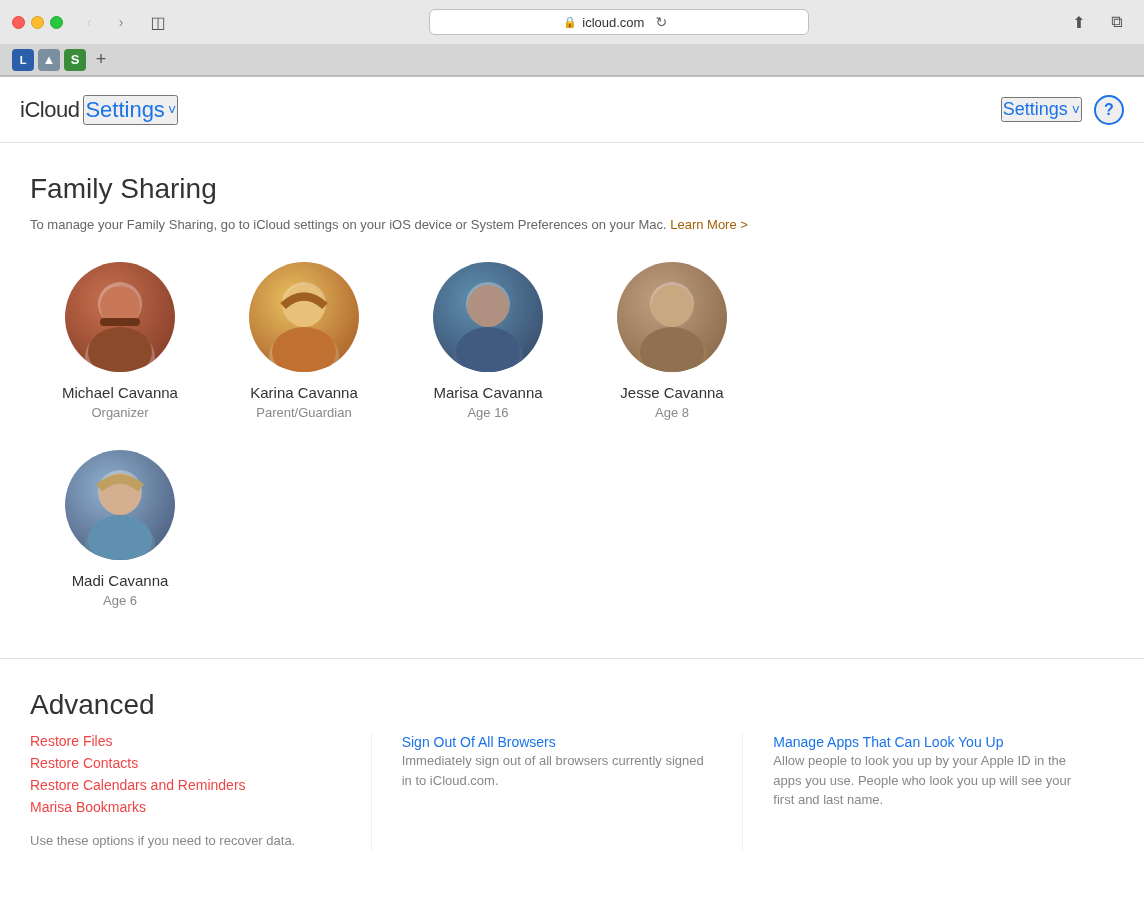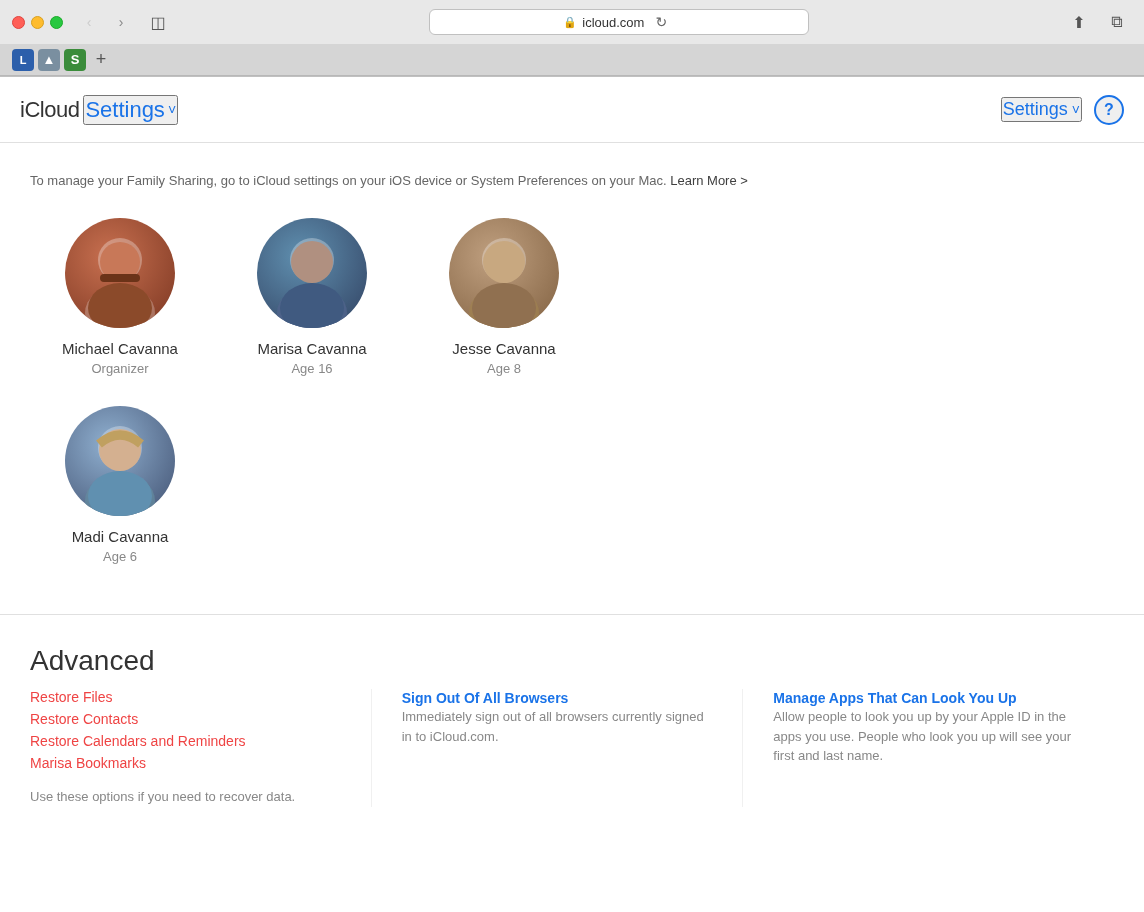--- a/index.html
+++ b/index.html
@@ -46,43 +46,43 @@
     .user-btn { font-size: 18px; color: #1a73e8; cursor: pointer; display: flex; align-items: center; gap: 4px; }
     .help-btn { width: 30px; height: 30px; border-radius: 50%; border: 2px solid #1a73e8; display: flex; align-items: center; justify-content: center; color: #1a73e8; font-size: 16px; cursor: pointer; font-weight: bold; }
 
     
     .main-content { flex: 1; overflow-y: auto; }
 
     
     .family-section { padding: 30px 30px 20px; border-bottom: 1px solid #e0e0e0; }
     .section-title { font-size: 28px; font-weight: 300; color: #333; margin-bottom: 12px; }
     .family-desc { font-size: 13px; color: #666; margin-bottom: 30px; }
-    .learn-more { color: #404040; text-decoration: none; }
-    .family-members { display: flex; flex-wrap: wrap; gap: 12px; align-items: flex-end; }
+    .learn-more { color: #a16207; text-decoration: none; }
+    .family-members { display: flex; flex-wrap: wrap; gap: 4px; align-items: flex-end; }
     .family-member { display: flex; flex-direction: column; align-items: center; width: 180px; margin-bottom: 30px; }
     .avatar { width: 110px; height: 110px; border-radius: 50%; overflow: hidden; margin-bottom: 12px; background: #ddd; display: flex; align-items: center; justify-content: center; }
     .member-name { font-size: 15px; color: #333; font-weight: 400; }
     .member-role { font-size: 13px; color: #888; margin-top: 4px; }
 
     
     .avatar-michael { background: radial-gradient(circle at 40% 35%, #c87050, #7a3520); }
     .avatar-karina { background: radial-gradient(circle at 40% 35%, #e8c060, #a05020); }
     .avatar-marisa { background: radial-gradient(circle at 40% 35%, #6090b0, #304060); }
     .avatar-jesse { background: radial-gradient(circle at 40% 35%, #c0a080, #806040); }
     .avatar-madi { background: radial-gradient(circle at 40% 35%, #90b0d0, #405070); }
 
     
     .advanced-section { padding: 30px; }
     .advanced-columns { display: flex; gap: 0; }
     .advanced-col { flex: 1; padding-right: 30px; }
     .advanced-col:not(:last-child) { border-right: 1px solid #f0f0f0; margin-right: 30px; }
     .advanced-links { display: flex; flex-direction: column; gap: 6px; margin-bottom: 16px; }
     .advanced-link { color: #ef4444; text-decoration: none; font-size: 14px; cursor: pointer; }
     .advanced-desc { font-size: 13px; color: #888; line-height: 1.5; }
-    .advanced-col-title { font-size: 14px; color: #1a73e8; cursor: pointer; margin-bottom: 10px; font-weight: 700; }
+    .advanced-col-title { font-size: 14px; color: #1a73e8; cursor: pointer; margin-bottom: 10px; font-weight: 400; }
     .advanced-col-text { font-size: 13px; color: #888; line-height: 1.5; }
   </style>
 </head>
 <body>
 
 <div class="browser-chrome">
   <div class="browser-titlebar">
     <div class="traffic-lights">
       <div class="traffic-light close"></div>
       <div class="traffic-light minimize"></div>
@@ -128,40 +128,54 @@
         <span>Settings</span>
         <span class="chevron-down">˅</span>
       </button>
       <button class="help-btn">?</button>
     </div>
   </div>
 
   <div class="main-content">
 
     <div class="family-section">
+      <h1 class="section-title">Family Sharing</h1>
       <p class="family-desc">
         <span>To manage your Family Sharing, go to iCloud settings on your iOS device or System Preferences on your Mac.</span>
         <a class="learn-more">Learn More &gt;</a>
       </p>
       <div class="family-members">
 
         <div class="family-member">
           <div class="avatar avatar-michael">
             <svg width="110" height="110" viewBox="0 0 110 110">
               <circle cx="55" cy="42" r="22" fill="rgba(255,255,255,0.3)"></circle>
               <ellipse cx="55" cy="95" rx="35" ry="28" fill="rgba(255,255,255,0.25)"></ellipse>
               <circle cx="55" cy="44" r="20" fill="#c87858"></circle>
               <ellipse cx="55" cy="90" rx="32" ry="25" fill="#8b4a2a"></ellipse>
               <rect x="35" y="56" width="40" height="8" rx="4" fill="#6b3318"></rect>
             </svg>
           </div>
           <span class="member-name">Michael Cavanna</span>
           <span class="member-role">Organizer</span>
         </div>
 
+        <div class="family-member">
+          <div class="avatar avatar-karina">
+            <svg width="110" height="110" viewBox="0 0 110 110">
+              <circle cx="55" cy="42" r="22" fill="rgba(255,255,255,0.3)"></circle>
+              <ellipse cx="55" cy="95" rx="35" ry="28" fill="rgba(255,255,255,0.2)"></ellipse>
+              <circle cx="55" cy="44" r="21" fill="#e8c07a"></circle>
+              <ellipse cx="55" cy="90" rx="32" ry="25" fill="#c07030"></ellipse>
+              <path d="M34 44 Q55 25 76 44" stroke="#a06020" stroke-width="8" fill="none"></path>
+            </svg>
+          </div>
+          <span class="member-name">Karina Cavanna</span>
+          <span class="member-role">Parent/Guardian</span>
+        </div>
 
         <div class="family-member">
           <div class="avatar avatar-marisa">
             <svg width="110" height="110" viewBox="0 0 110 110">
               <circle cx="55" cy="42" r="22" fill="rgba(255,255,255,0.3)"></circle>
               <ellipse cx="55" cy="95" rx="35" ry="28" fill="rgba(80,100,140,0.8)"></ellipse>
               <circle cx="55" cy="44" r="21" fill="#b09080"></circle>
               <ellipse cx="55" cy="90" rx="32" ry="25" fill="#405a80"></ellipse>
             </svg>
           </div>

